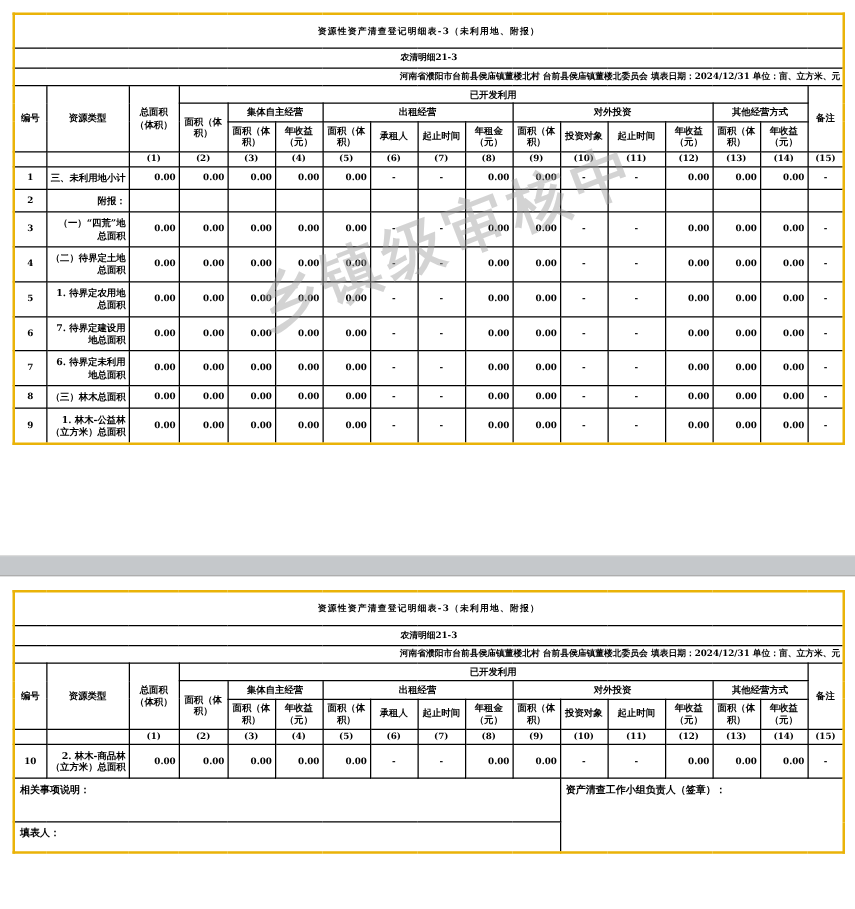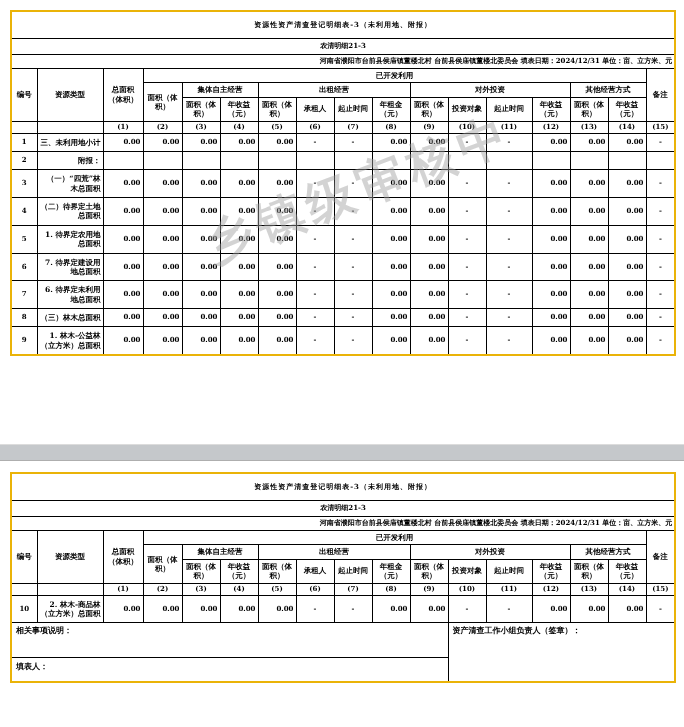--- a/index.html
+++ b/index.html
@@ -36,21 +36,21 @@
   .t-info   { font-size:8px;  text-align:right; height:11px; padding-right:3px; }
   .hdr th   { font-size:7.5px; text-align:center; padding:2px 1px; }
   .r-index th { font-size:7px; height:9px; padding:1px; text-align:center; }
 
   tbody.rows td { padding:4px 2px; }
   td.c-no   { text-align:center; }
   td.c-type { text-align:right; font-size:7.5px; padding-left:3px; }
   td.c-num  { text-align:right; padding-right:3px; }
   td.c-dash { text-align:center; }
 
-  .r-foot1 td { height:28px; vertical-align:top; text-align:left; font-size:8px; padding:3px 4px;font-family:Liberation Serif, serif; }
+  .r-foot1 td { height:28px; vertical-align:top; text-align:left; font-size:8px; padding:3px 4px; }
   .r-foot2 td { height:17px; vertical-align:top; text-align:left; font-size:8px; padding:3px 4px; }
 
   .page-divider {
     position:absolute;
     left:0; top:444px;
     width:684px; height:15px;
     background:var(--divider, #c5c8cb);
     border-top:1px solid #dcdcdc;
     border-bottom:1px solid #aeaeae;
   }
@@ -186,21 +186,21 @@
           <td class="c-empty"></td>
           <td class="c-empty"></td>
           <td class="c-empty"></td>
           <td class="c-empty"></td>
           <td class="c-empty"></td>
           <td class="c-empty"></td>
           <td class="c-empty"></td>
         </tr>
         <tr>
           <td class="c-no">3</td>
-          <td class="c-type">（一）“四荒”林木总面积</td>
+          <td class="c-type">（一）“四荒”地总面积</td>
           <td class="c-num">0.00</td>
           <td class="c-num">0.00</td>
           <td class="c-num">0.00</td>
           <td class="c-num">0.00</td>
           <td class="c-num">0.00</td>
           <td class="c-dash">-</td>
           <td class="c-dash">-</td>
           <td class="c-num">0.00</td>
           <td class="c-num">0.00</td>
           <td class="c-dash">-</td>

